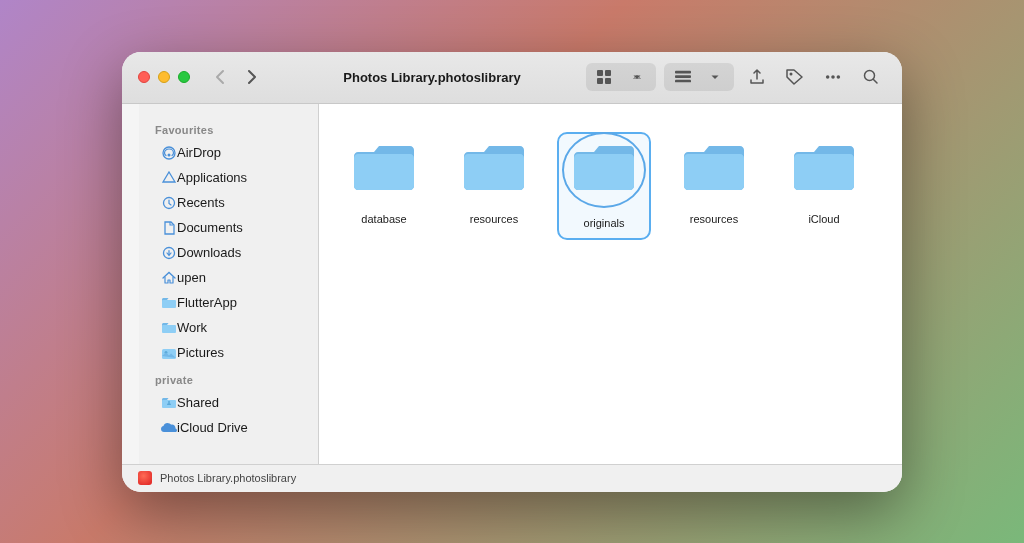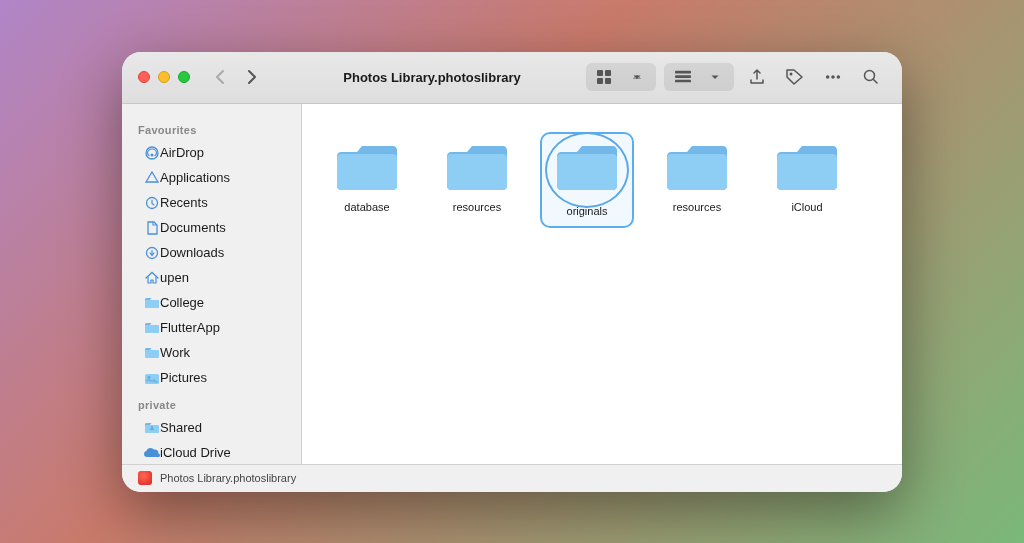--- a/index.html
+++ b/index.html
@@ -99,20 +99,21 @@
       border-radius: 6px;
       padding: 2px 4px;
       height: 28px;
     }
 
     
     .content-area {
       display: flex;
       flex: 1;
       overflow: hidden;
+      padding-left: 17px;
     }
 
     
     .sidebar {
       width: 180px;
       background: rgba(240,240,240,0.9);
       border-right: 1px solid #d0d0d0;
       padding: 12px 0;
       overflow-y: auto;
       flex-shrink: 0;
@@ -166,21 +167,21 @@
     }
 
     .file-item {
       display: flex;
       flex-direction: column;
       align-items: center;
       width: 90px;
       cursor: pointer;
       padding: 8px;
       border-radius: 8px;
-      gap: 6px;
+      gap: 18px;
     }
     .file-item.selected {
       outline: 2px solid #5aaef0;
       background: rgba(90,174,240,0.08);
     }
 
     .file-label {
       font-size: 11px;
       color: #1a1a1a;
       text-align: center;
@@ -363,31 +364,20 @@
       <div class="sidebar-item">
         <div class="sidebar-icon">
           <svg width="14" height="14" viewBox="0 0 14 14" fill="none">
             <path d="M1 7L7 1.5L13 7" stroke="#4a90d9" stroke-width="1.3" stroke-linecap="round"></path>
             <path d="M3 6v6h3V9h2v3h3V6" stroke="#4a90d9" stroke-width="1.2" stroke-linecap="round" stroke-linejoin="round"></path>
           </svg>
         </div>
         <span>upen</span>
       </div>
 
-      <div class="sidebar-item">
-        <div class="sidebar-icon">
-          <svg width="14" height="12" viewBox="0 0 14 12" fill="none">
-            <path d="M0 3h14v8H0z" fill="#73b8e8" rx="1"></path>
-            <path d="M0 3h14v8H0V3z" rx="1"></path>
-            <rect x="0" y="3" width="14" height="8" rx="1" fill="#8ecef5" stroke="none"></rect>
-            <path d="M0 4.5C0 3.7 0.7 3 1.5 3H5l1.5-2H1.5C0.7 1 0 1.7 0 2.5V4.5z" fill="#73b8e8"></path>
-          </svg>
-        </div>
-        <span>College</span>
-      </div>
 
       <div class="sidebar-item">
         <div class="sidebar-icon">
           <svg width="14" height="12" viewBox="0 0 14 12" fill="none">
             <rect x="0" y="3" width="14" height="8" rx="1" fill="#8ecef5"></rect>
             <path d="M0 4.5C0 3.7 0.7 3 1.5 3H5l1.5-2H1.5C0.7 1 0 1.7 0 2.5V4.5z" fill="#73b8e8"></path>
           </svg>
         </div>
         <span>FlutterApp</span>
       </div>

